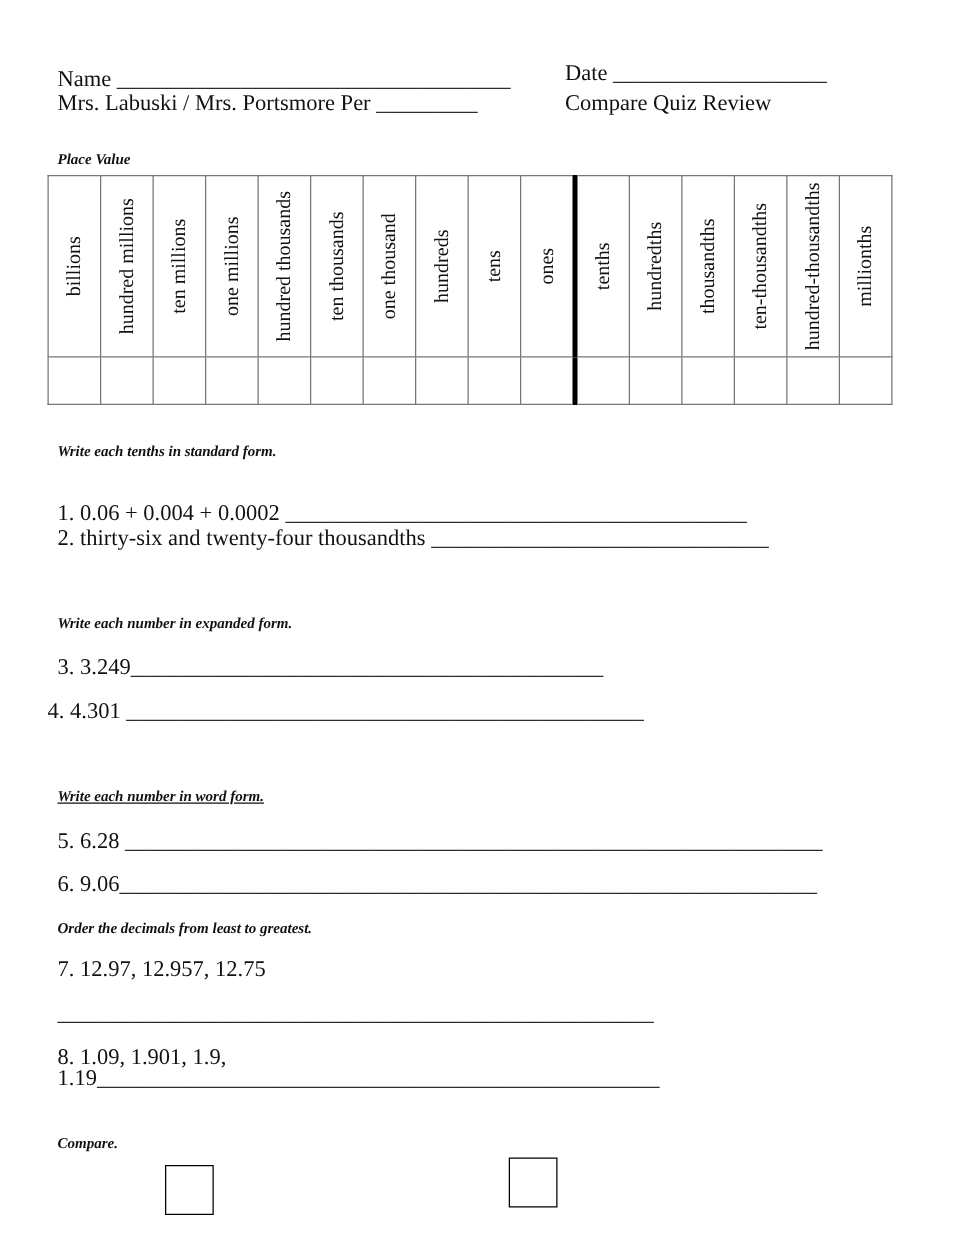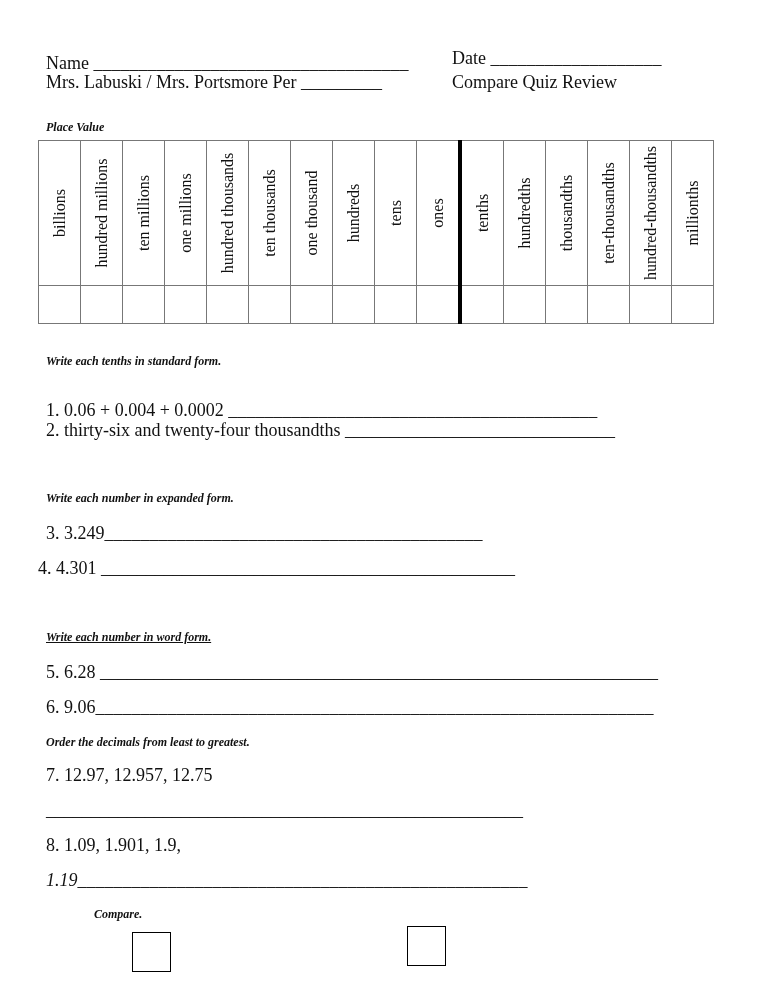--- a/index.html
+++ b/index.html
@@ -110,17 +110,17 @@
 <div class="abs txt" style="left:38px; top:557px;text-align:right;">4.  4.301 ______________________________________________</div>
 
 <div class="abs hdr" style="left:46px; top:626px;text-decoration:underline;">Write each number in word form.</div>
 <div class="abs txt" style="left:46px; top:661px;">5.  6.28 ______________________________________________________________</div>
 <div class="abs txt" style="left:46px; top:696px;">6.  9.06______________________________________________________________</div>
 
 <div class="abs hdr" style="left:46px; top:731px;">Order the decimals from least to greatest.</div>
 <div class="abs txt" style="left:46px; top:764px;text-align:center;">7.  12.97, 12.957, 12.75</div>
 <div class="abs txt" style="left:46px; top:799px;">_____________________________________________________</div>
 <div class="abs txt" style="left:46px; top:834px;">8.  1.09, 1.901, 1.9,</div>
-<div class="abs txt" style="left:46px; top:869px;font-style:italic;">1.19__________________________________________________</div>
+<div class="abs txt" style="left:46px; top:851px;">1.19__________________________________________________</div>
 
-<div class="abs hdr" style="left:46px; top:903px;margin-left:48px;">Compare.</div>
+<div class="abs hdr" style="left:46px; top:903px;">Compare.</div>
 <div class="box" style="left:132px; top:932px;"></div>
 <div class="box" style="left:407px; top:926px;"></div>
 
 </body></html>

